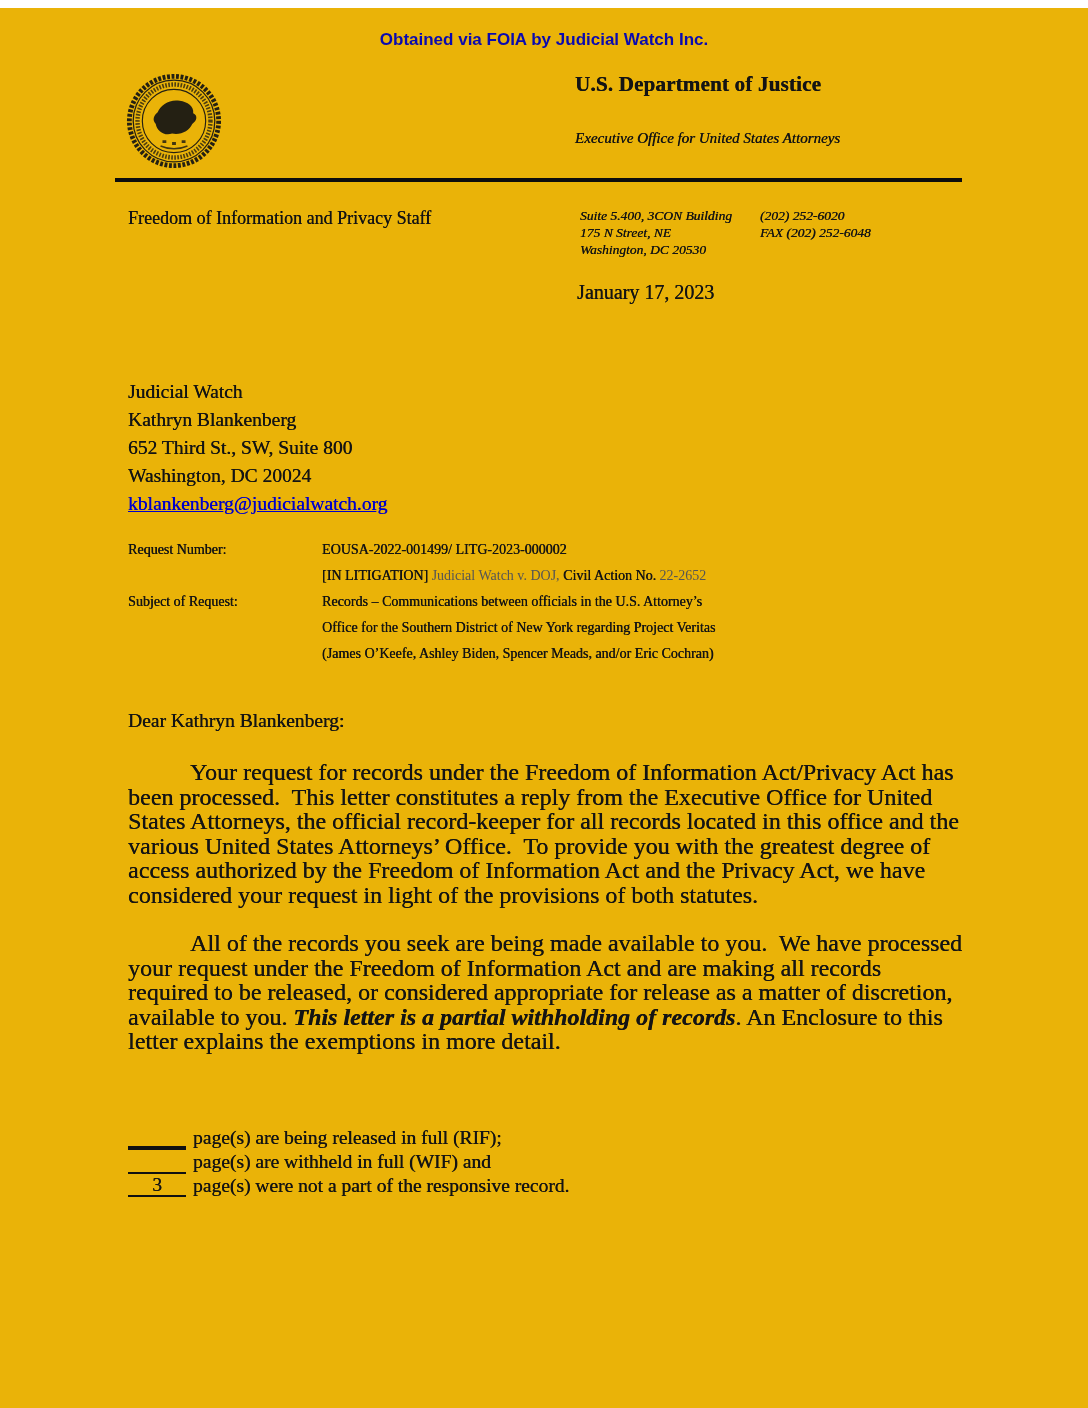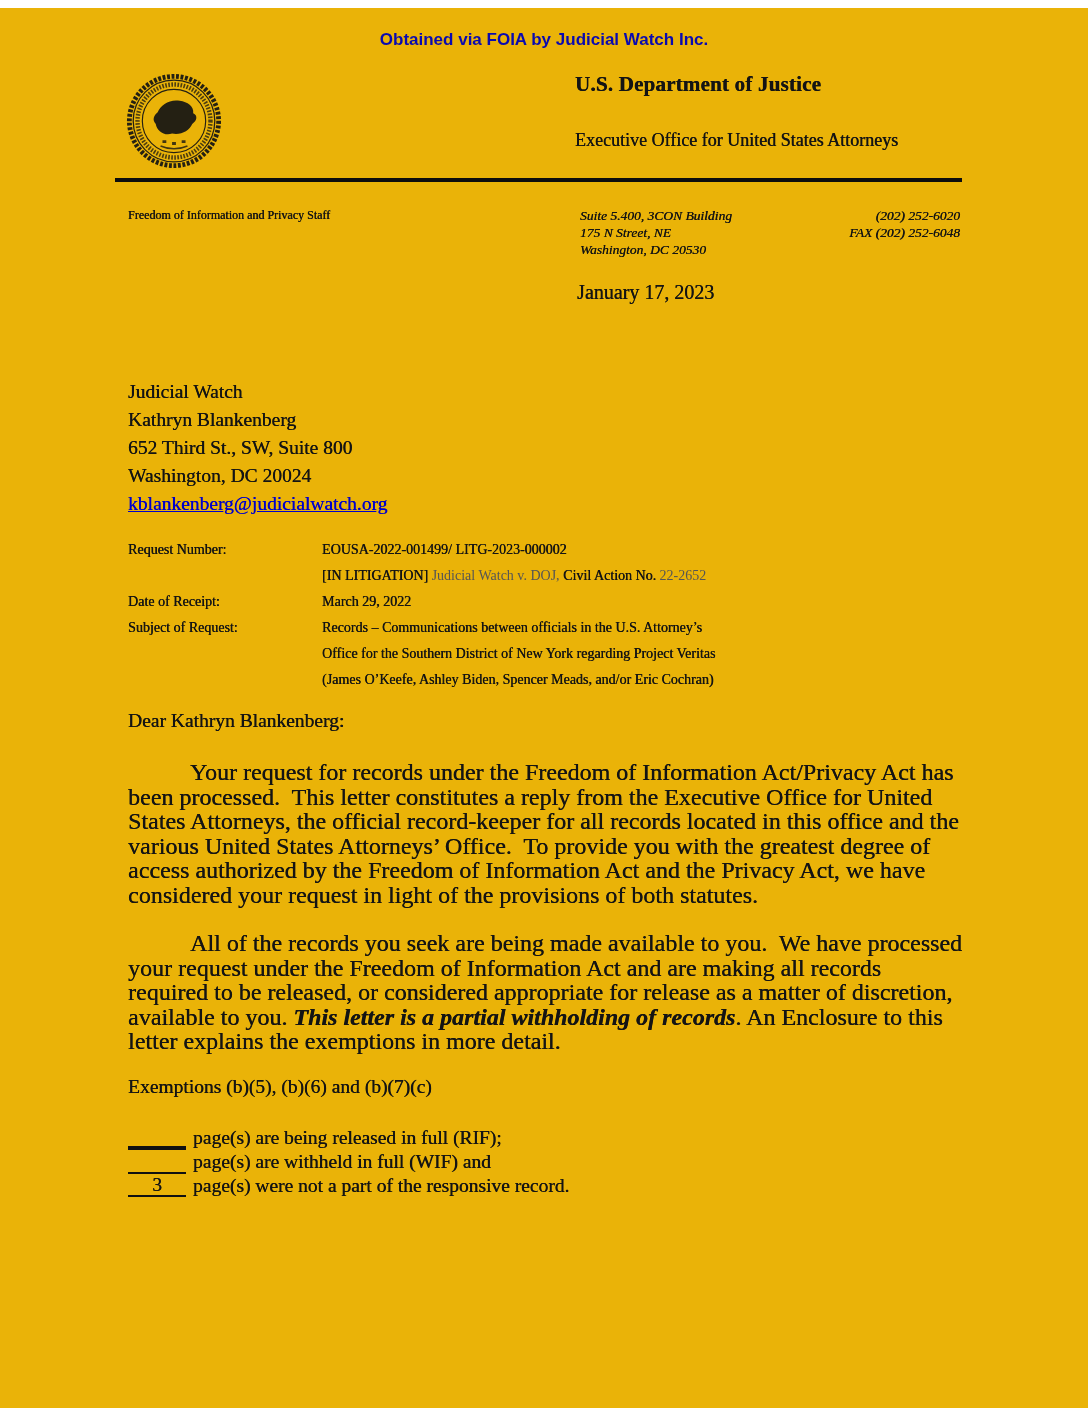--- a/index.html
+++ b/index.html
@@ -27,41 +27,41 @@
   }
 
   .seal {
     position: absolute;
     top: 62px; left: 126px;
     width: 96px; height: 102px;
   }
 
   .dept-block { position: absolute; left: 575px; top: 64px; width: 400px; }
   .dept-title { font-size: 21px; font-weight: bold; letter-spacing: 0.2px; }
-  .dept-office { margin-top: 33px; font-size: 18px; }
+  .dept-office { margin-top: 33px; font-size: 15px; font-style: italic; }
 
   .rule {
     position: absolute;
     left: 115px; top: 170px;
     width: 847px; height: 4px;
     background: #0d0d0d;
   }
 
   .subheader-left {
     position: absolute; left: 128px; top: 200px;
-    font-size: 12px;
+    font-size: 18px;
     text-align: center;
   }
   .subheader-address {
     position: absolute; left: 580px; top: 199px;
     font-size: 13.5px; font-style: italic; line-height: 17px;
   }
   .subheader-phones {
     position: absolute; right: 128px; top: 199px;
-    width: 200px; text-align: right;
+    width: 200px; text-align: left;
     font-size: 13.5px; font-style: italic; line-height: 17px;
   }
 
   .date-line { position: absolute; left: 577px; top: 273px; font-size: 20px; }
 
   .recipient { position: absolute; left: 128px; top: 370px; font-size: 19.5px; line-height: 28px; }
   .recipient a { color: #0000cc; text-decoration: underline; }
 
   .request-block {
     position: absolute; left: 128px; top: 529px;
@@ -153,40 +153,35 @@
 
   <div class="request-block scan">
     <div class="req-row">
       <div class="req-label">Request Number:</div>
       <div class="req-value">
         <div>EOUSA-2022-001499/ LITG-2023-000002</div>
         <div><span>[IN LITIGATION] </span><span class="digital">Judicial Watch v. DOJ, </span><span>Civil Action No. </span><span class="digital">22-2652</span></div>
       </div>
     </div>
     <div class="req-row">
-      <div class="req-label">Date of Receipt:</div>
-      <div class="req-value">March 29, 2022</div>
-    </div>
-    <div class="req-row">
       <div class="req-label">Subject of Request:</div>
       <div class="req-value">
         <div>Records – Communications between officials in the U.S. Attorney’s</div>
         <div>Office for the Southern District of New York regarding Project Veritas</div>
         <div>(James O’Keefe, Ashley Biden, Spencer Meads, and/or Eric Cochran)</div>
       </div>
     </div>
   </div>
 
   <div class="salutation scan">Dear Kathryn Blankenberg:</div>
 
   <div class="para para1 scan">Your request for records under the Freedom of Information Act/Privacy Act has been processed.  This letter constitutes a reply from the Executive Office for United States Attorneys, the official record-keeper for all records located in this office and the various United States Attorneys’ Office.  To provide you with the greatest degree of access authorized by the Freedom of Information Act and the Privacy Act, we have considered your request in light of the provisions of both statutes.</div>
 
   <div class="para para2 scan"><span>All of the records you seek are being made available to you.  We have processed your request under the Freedom of Information Act and are making all records required to be released, or considered appropriate for release as a matter of discretion, available to you. </span><span class="emph">This letter is a partial withholding of records</span><span>. An Enclosure to this letter explains the exemptions in more detail.</span></div>
 
-  <div class="exemptions scan">Exemptions (b)(5), (b)(6) and (b)(7)(c)</div>
 
   <div class="page-counts scan">
     <div class="count-row"><span class="blank thick"></span><span>page(s) are being released in full (RIF);</span></div>
     <div class="count-row"><span class="blank"></span><span>page(s) are withheld in full (WIF) and</span></div>
     <div class="count-row"><span class="blank">3</span><span>page(s) were not a part of the responsive record.</span></div>
   </div>
 
 </div>
 
 </body></html>

